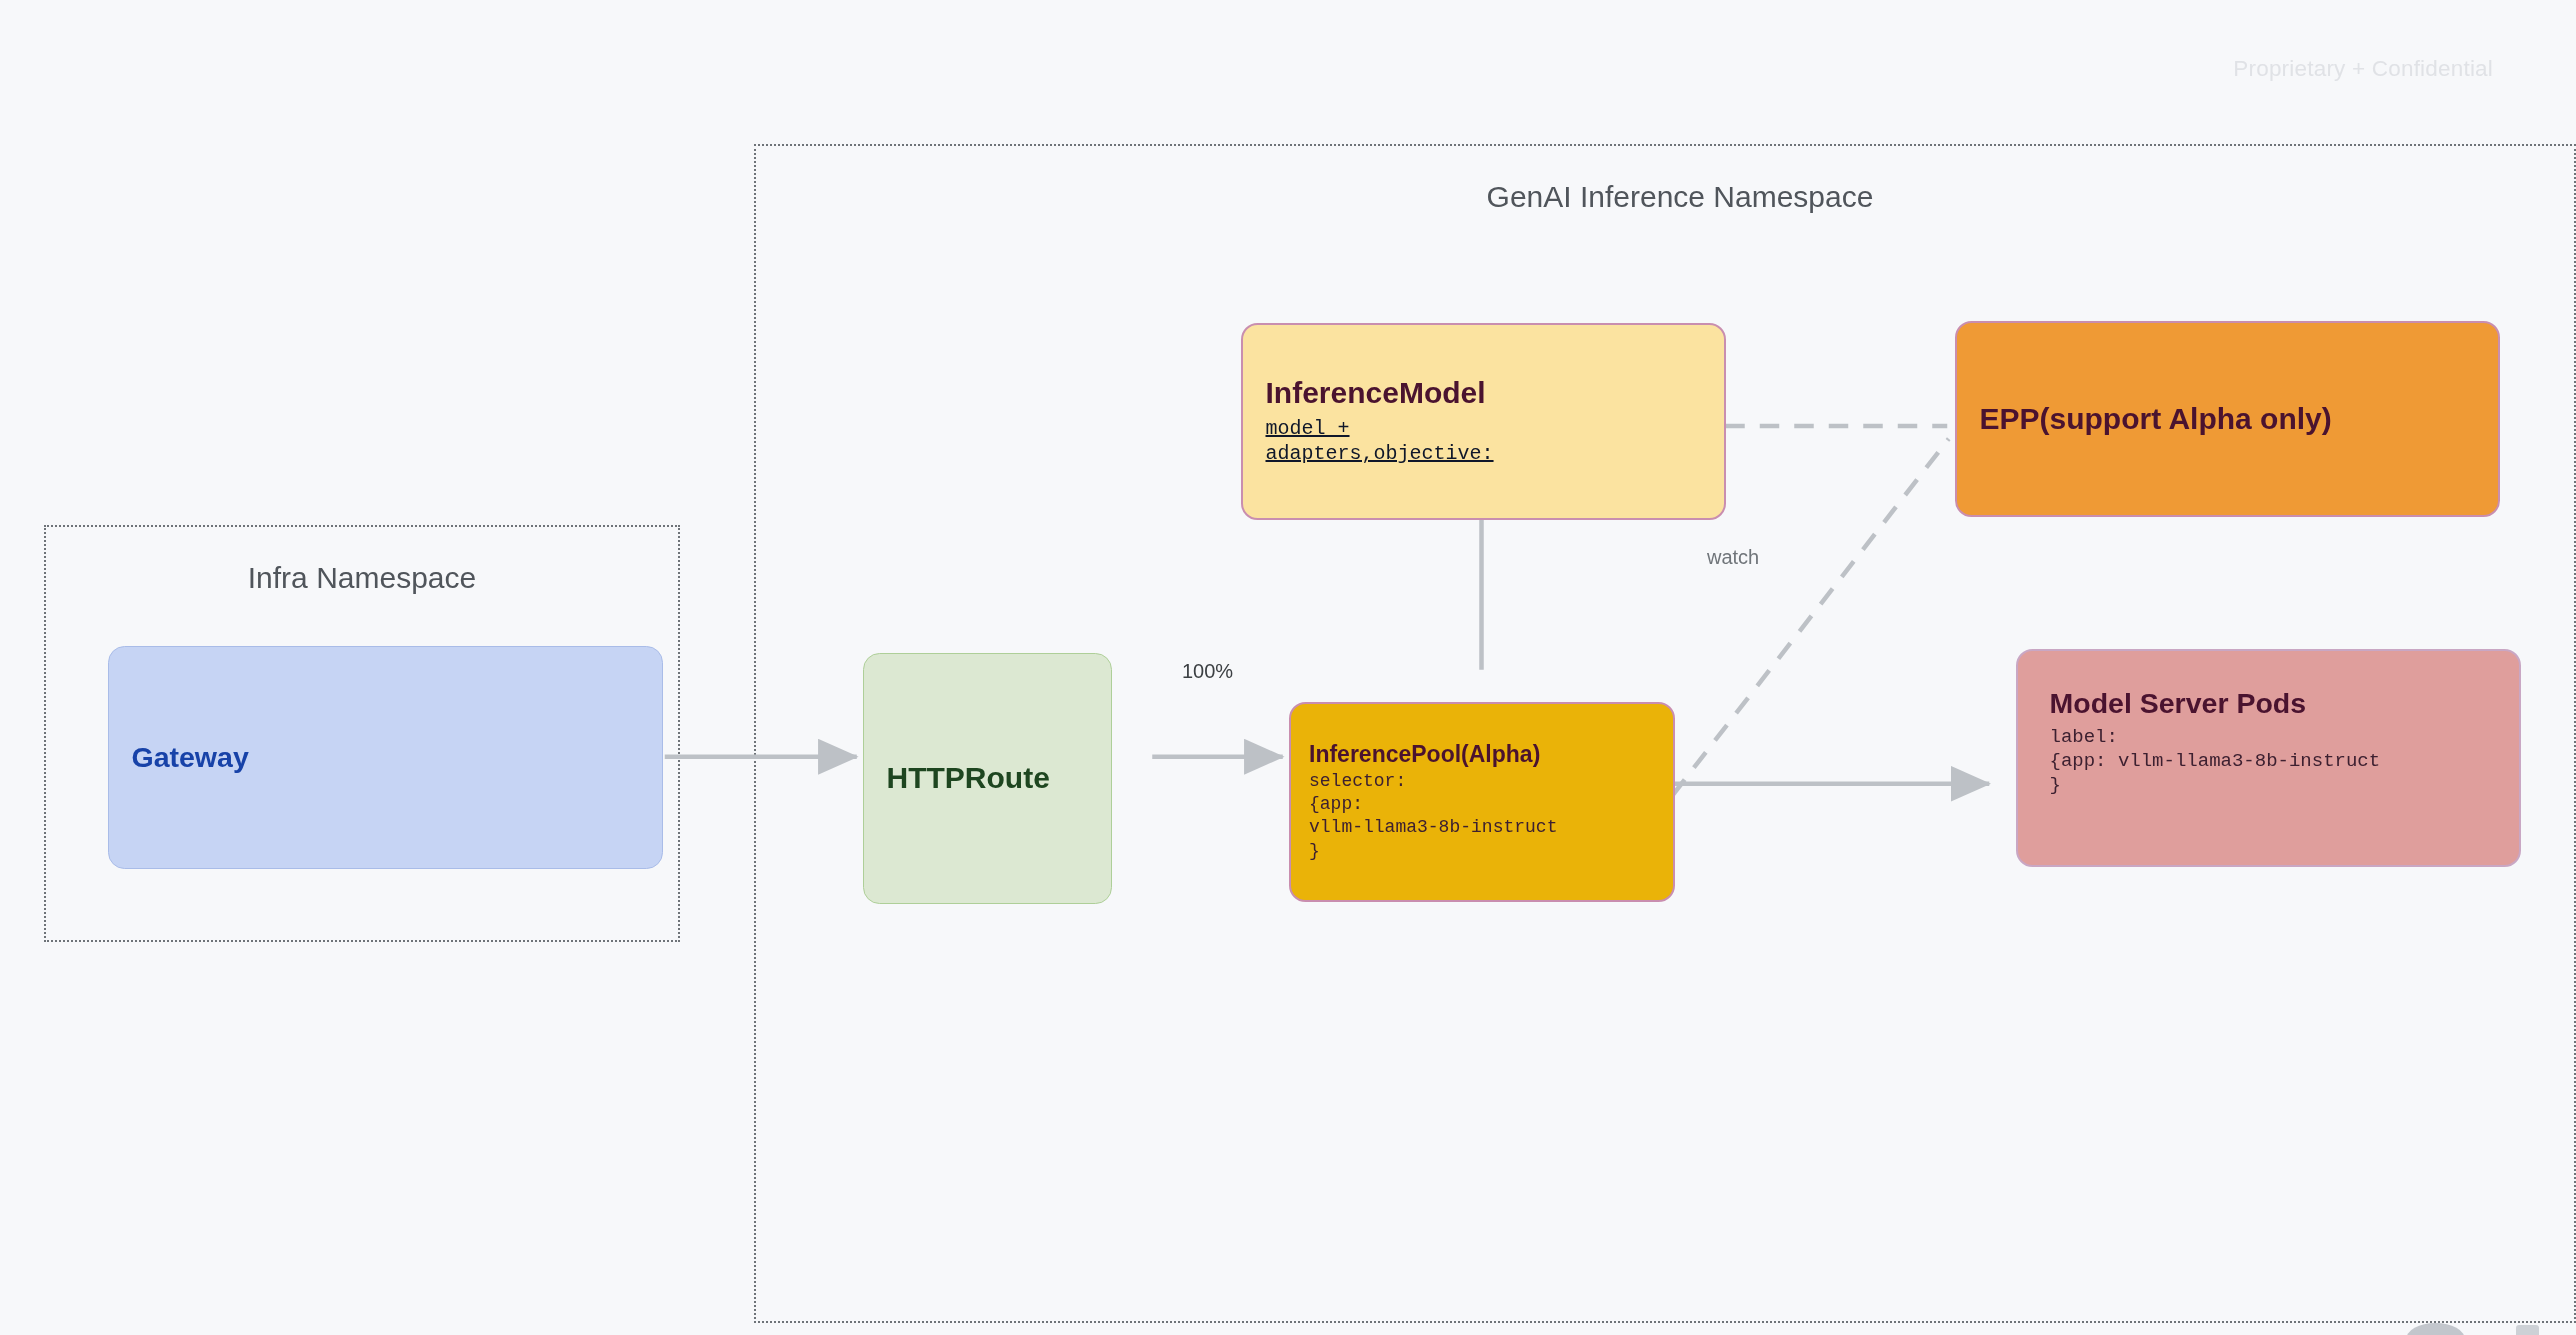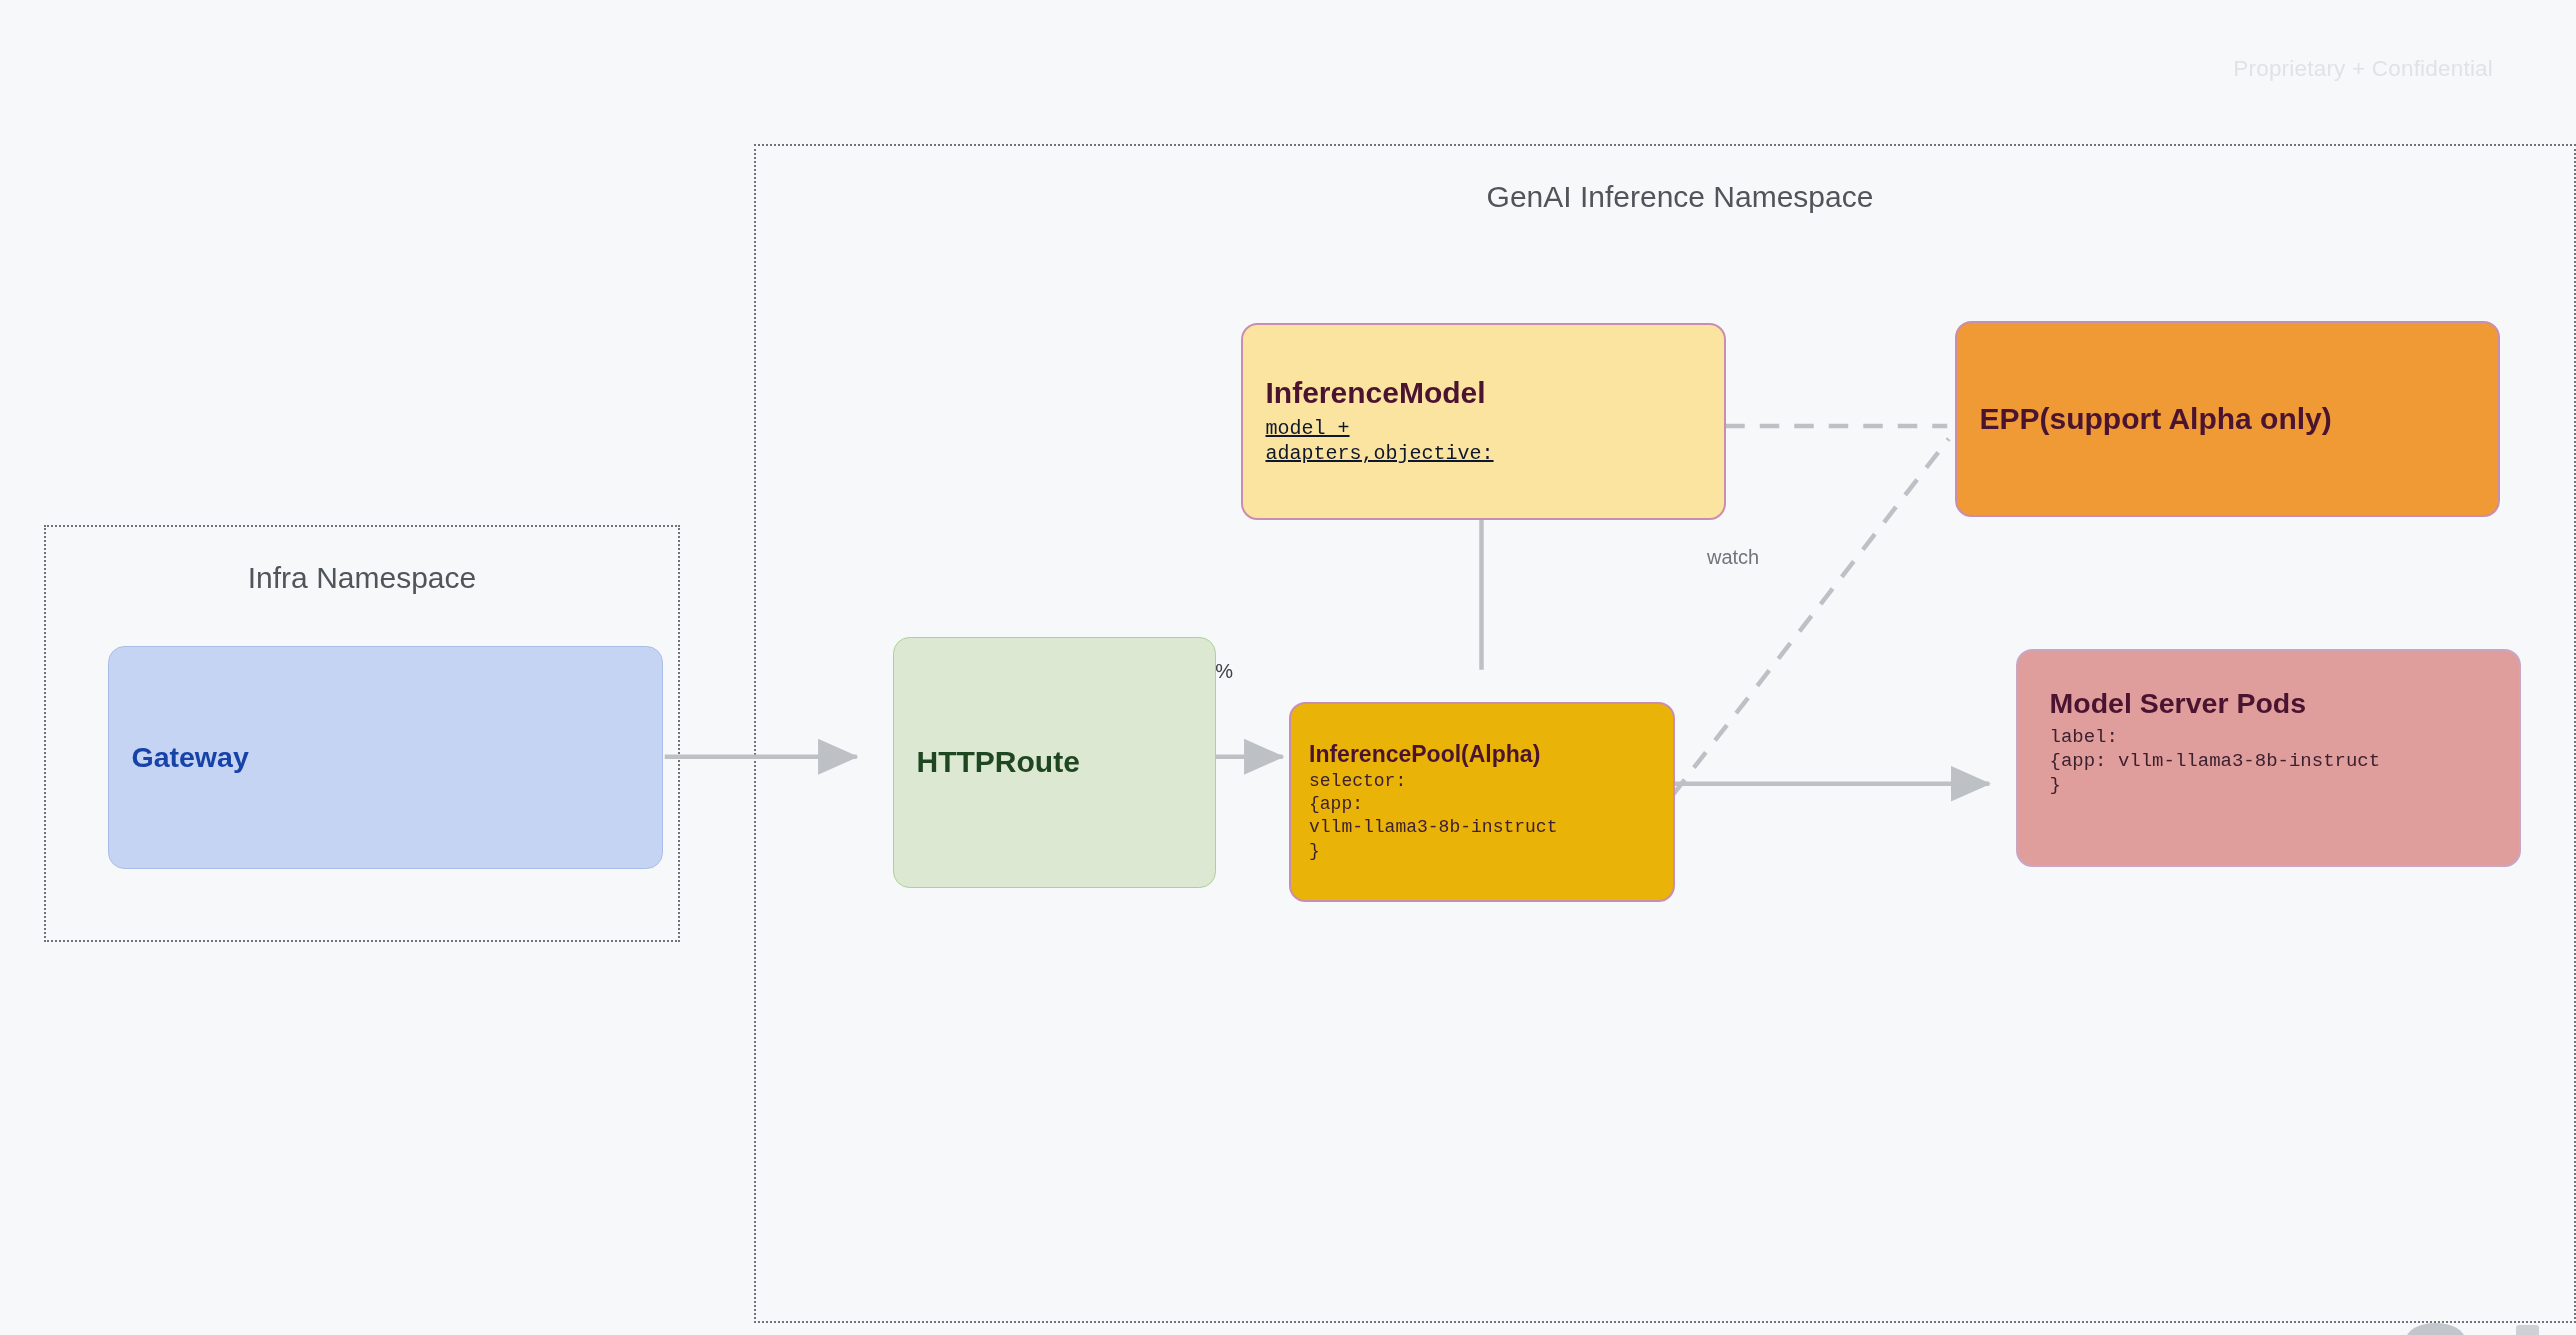--- a/index.html
+++ b/index.html
@@ -248,21 +248,21 @@
   </svg>
 
   <div class="edge-label" style="left:1182px; top:660px;">100%</div>
 
   <div class="edge-label muted" style="left:1707px; top:546px;">watch</div>
 
   <div class="node" id="gateway" style="left:108px; top:646px; width:555px; height:223px;">
     <div class="title">Gateway</div>
   </div>
 
-  <div class="node" id="httproute" style="left:863px; top:637px; width:323px; height:251px;margin-left:30px;">
+  <div class="node" id="httproute" style="left:863px; top:653px; width:249px; height:251px;">
     <div class="title">HTTPRoute</div>
   </div>
 
   <div class="node" id="inferencemodel" style="left:1241px; top:323px; width:485px; height:197px;">
     <div class="title">InferenceModel</div>
     <div class="mono">model +
 adapters,objective:</div>
   </div>
 
   <div class="node" id="inferencepool" style="left:1289px; top:670px; width:386px; height:200px; padding:16.5px 18px;">

